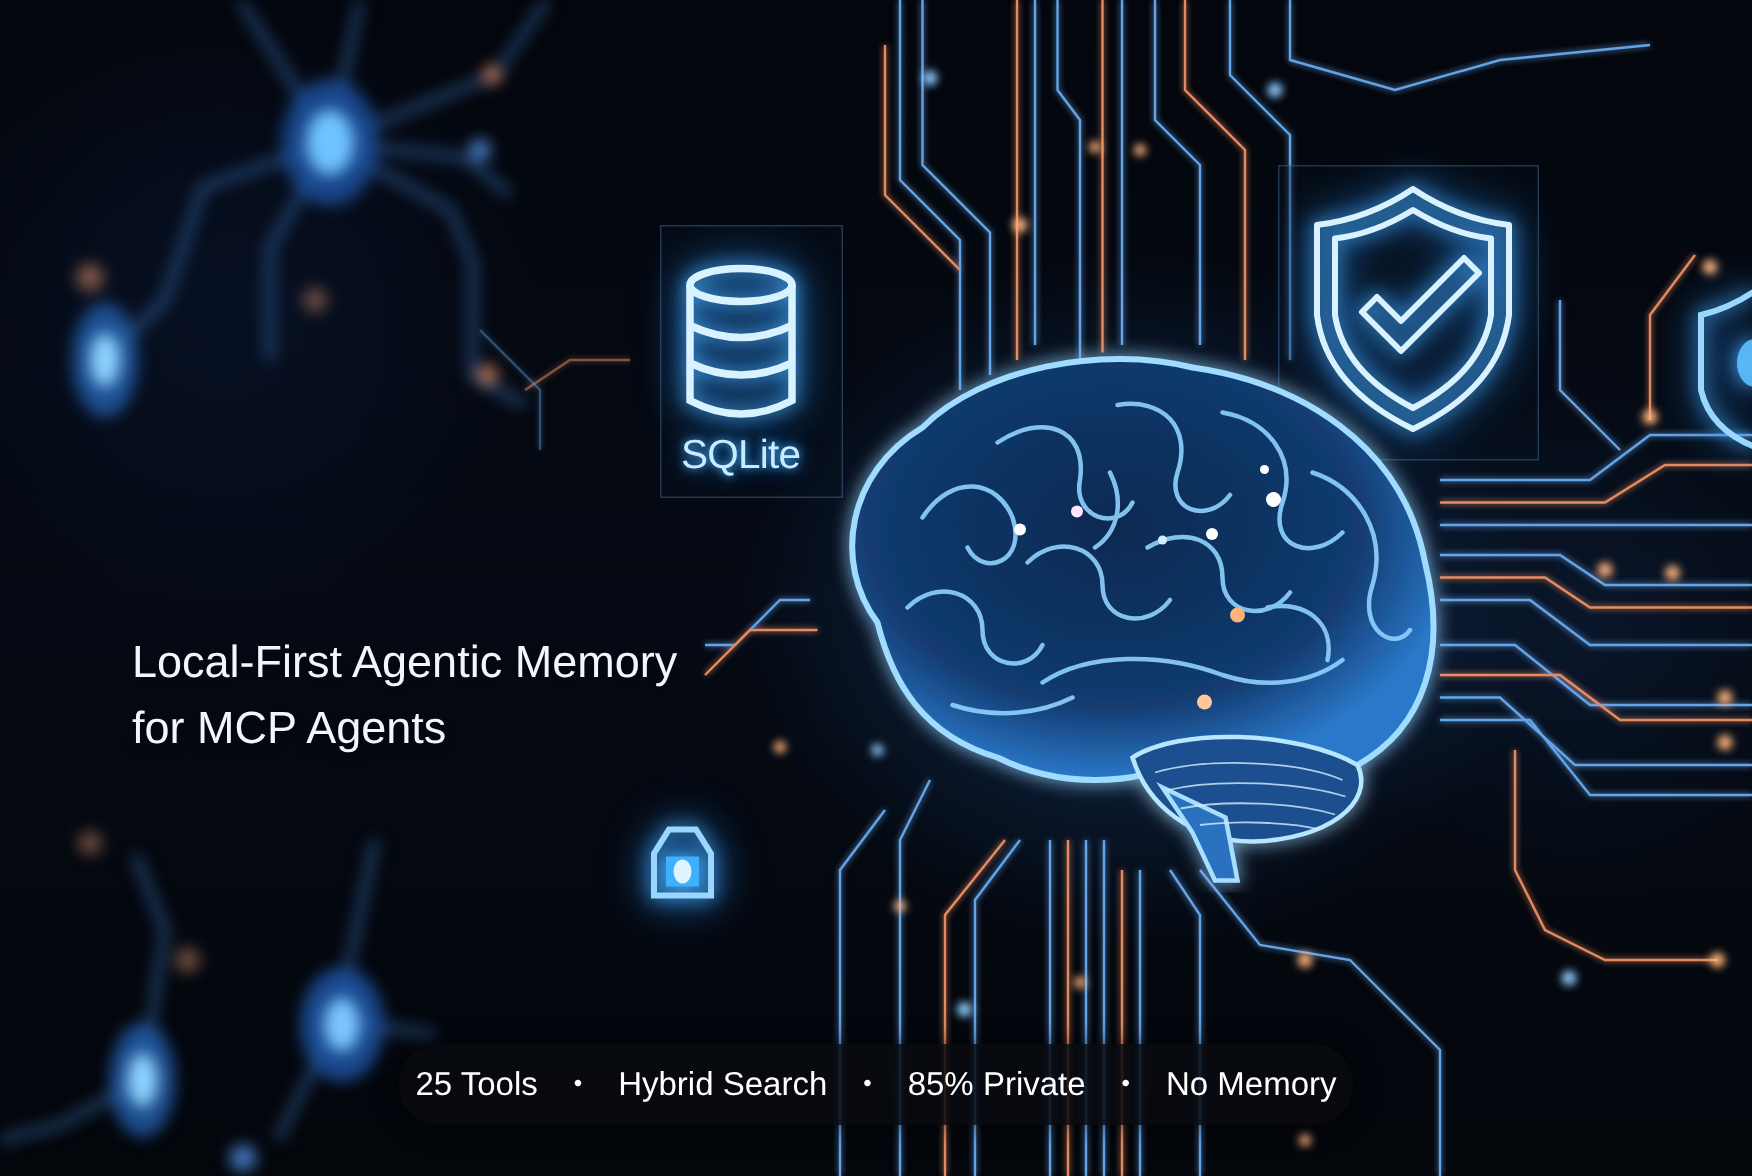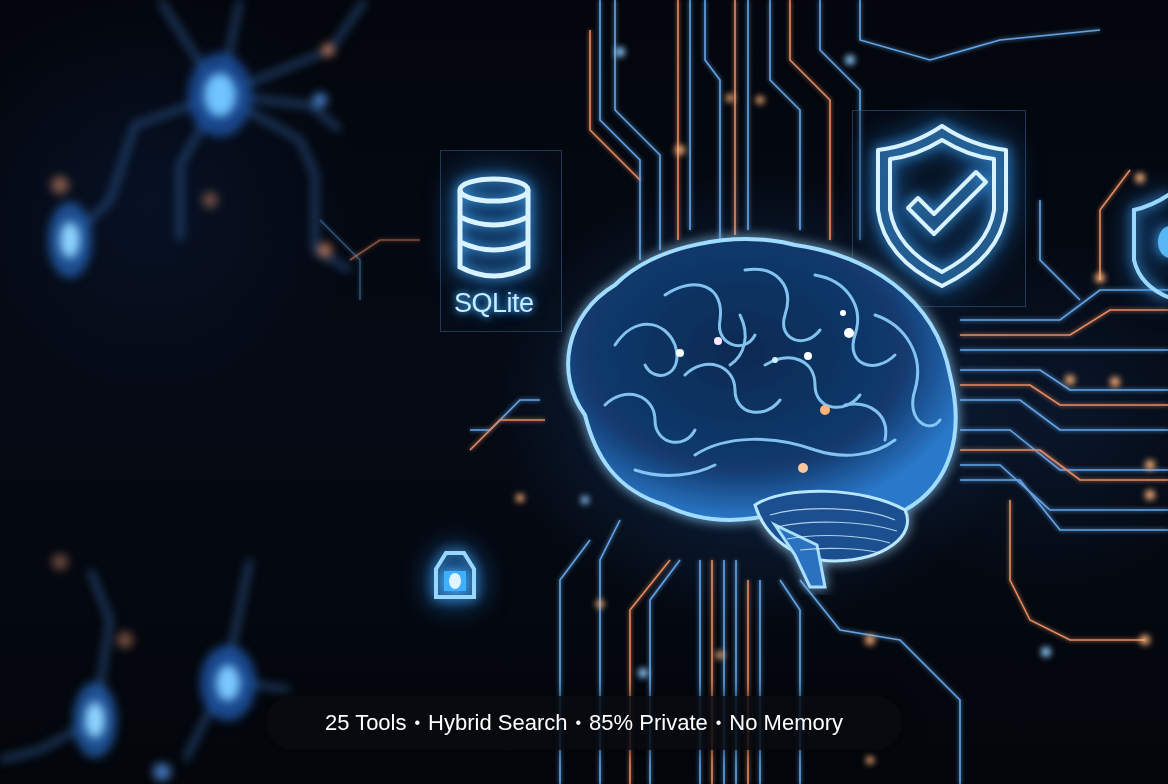--- a/index.html
+++ b/index.html
@@ -10,21 +10,21 @@
         radial-gradient(ellipse 260px 260px at 1050px 420px, rgba(30,80,150,0.18), rgba(0,0,0,0) 70%),
         radial-gradient(ellipse 300px 300px at 150px 200px, rgba(20,50,110,0.22), rgba(0,0,0,0) 70%),
         linear-gradient(180deg,#03060c 0%, #050a14 50%, #03060b 100%);
     }
     .layer { position:absolute; left:0; top:0; width:1168px; height:784px; }
     .blur { filter: blur(5px); }
     .glow { filter: drop-shadow(0 0 6px #4fb4ff) drop-shadow(0 0 14px #1f7ad8); }
     .title { position:absolute; left:88px; top:300px; margin:0; color:#ffffff; font-weight:700; font-size:74px; letter-spacing:0.5px; line-height:1; text-shadow:0 2px 10px rgba(0,0,0,0.6); }
     .subtitle { position:absolute; left:88px; top:420px; margin:0; color:#f2f5fa; font-size:30px; line-height:44px; font-weight:400; text-shadow:0 2px 8px rgba(0,0,0,0.7); }
     .subtitle span { display:block; }
-    .pill { position:absolute; left:266px; top:696px; width:636px; height:54px; border-radius:27px; background:rgba(8,10,16,0.86); box-shadow:0 0 18px rgba(0,0,0,0.6); display:flex; align-items:center; justify-content:center; gap:0; }
+    .pill { position:absolute; left:266px; top:696px; width:636px; height:54px; border-radius:27px; background:rgba(8,10,16,0.86); box-shadow:0 0 18px rgba(0,0,0,0.6); display:flex; align-items:center; justify-content:center; gap:16px; }
     .pill-item { color:#ffffff; font-size:22px; white-space:nowrap; }
     .pill-sep { color:#ffffff; font-size:16px; margin:0 8px; }
     .sqlite-label { position:absolute; left:454px; top:288px; color:#c8ecff; font-weight:400; font-size:27px; letter-spacing:-0.5px; text-shadow:0 0 6px #4fb4ff, 0 0 14px #1f7ad8; }
     .panel { position:absolute; border:1px solid rgba(90,140,200,0.35); background:rgba(10,20,35,0.35); }
   </style>
 </head>
 <body>
 
 <div class="banner">
 
@@ -230,20 +230,24 @@
       <circle cx="173" cy="116" r="4" fill="#ffe6ff"></circle>
       <circle cx="263" cy="131" r="4" fill="#ffffff"></circle>
       <circle cx="304" cy="108" r="5" fill="#ffffff"></circle>
       <circle cx="298" cy="88" r="3" fill="#ffffff"></circle>
       <circle cx="280" cy="185" r="5" fill="#ffb37a"></circle>
       <circle cx="258" cy="243" r="5" fill="#ffc79a"></circle>
       <circle cx="230" cy="135" r="3" fill="#cfefff"></circle>
     </g>
   </svg>
 
+  <p class="subtitle">
+    <span>Local-First Agentic Memory</span>
+    <span>for MCP Agents</span>
+  </p>
 
   <div class="pill">
     <span class="pill-item">25 Tools</span>
     <span class="pill-sep">•</span>
     <span class="pill-item">Hybrid Search</span>
     <span class="pill-sep">•</span>
     <span class="pill-item">85% Private</span>
     <span class="pill-sep">•</span>
     <span class="pill-item">No Memory</span>
   </div>

